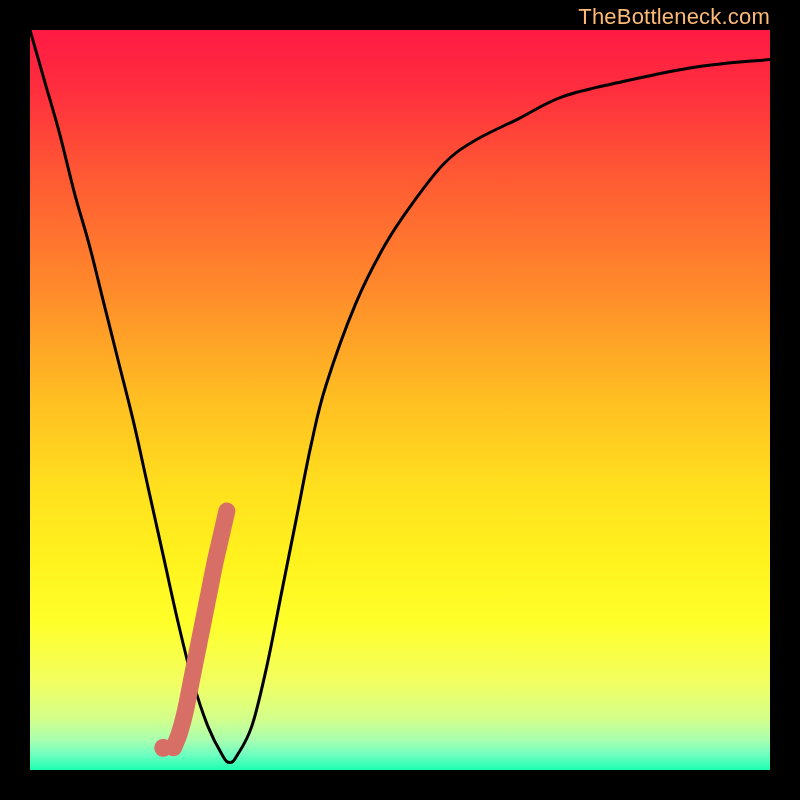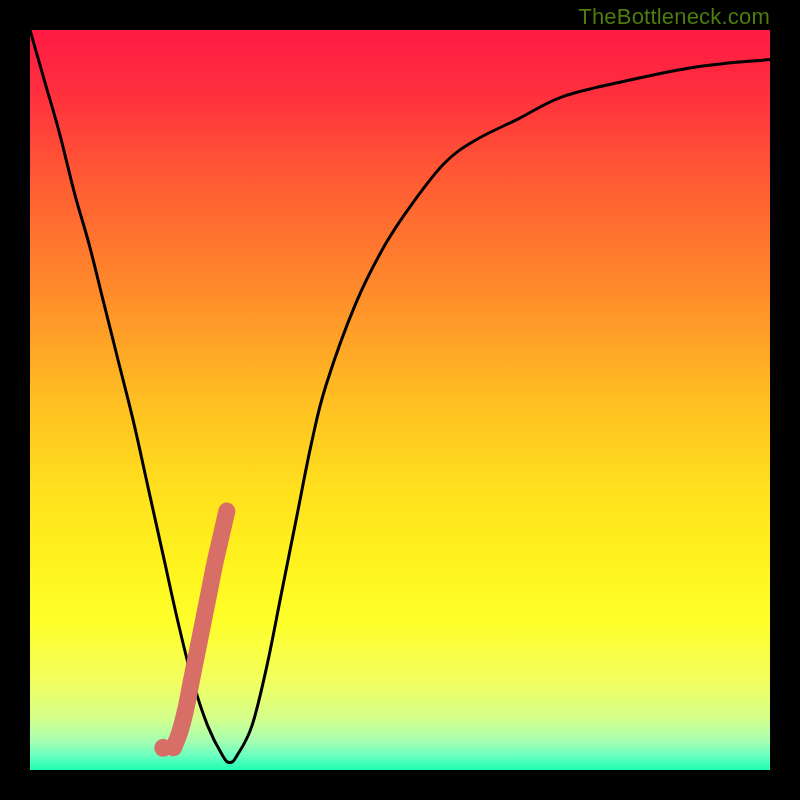--- a/index.html
+++ b/index.html
@@ -32,21 +32,21 @@
   .curve-svg {
     position: absolute;
     left: 0; top: 0;
     width: 740px;
     height: 740px;
   }
   .watermark {
     position: absolute;
     top: 4px;
     right: 30px;
-    color: #4d7c0f;
+    color: #fdba74;
     font-size: 22px;
     font-weight: 500;
     letter-spacing: 0.2px;
   }
 </style>
 </head>
 <body>
 
 <div class="frame">
   <div class="watermark">TheBottleneck.com</div>

